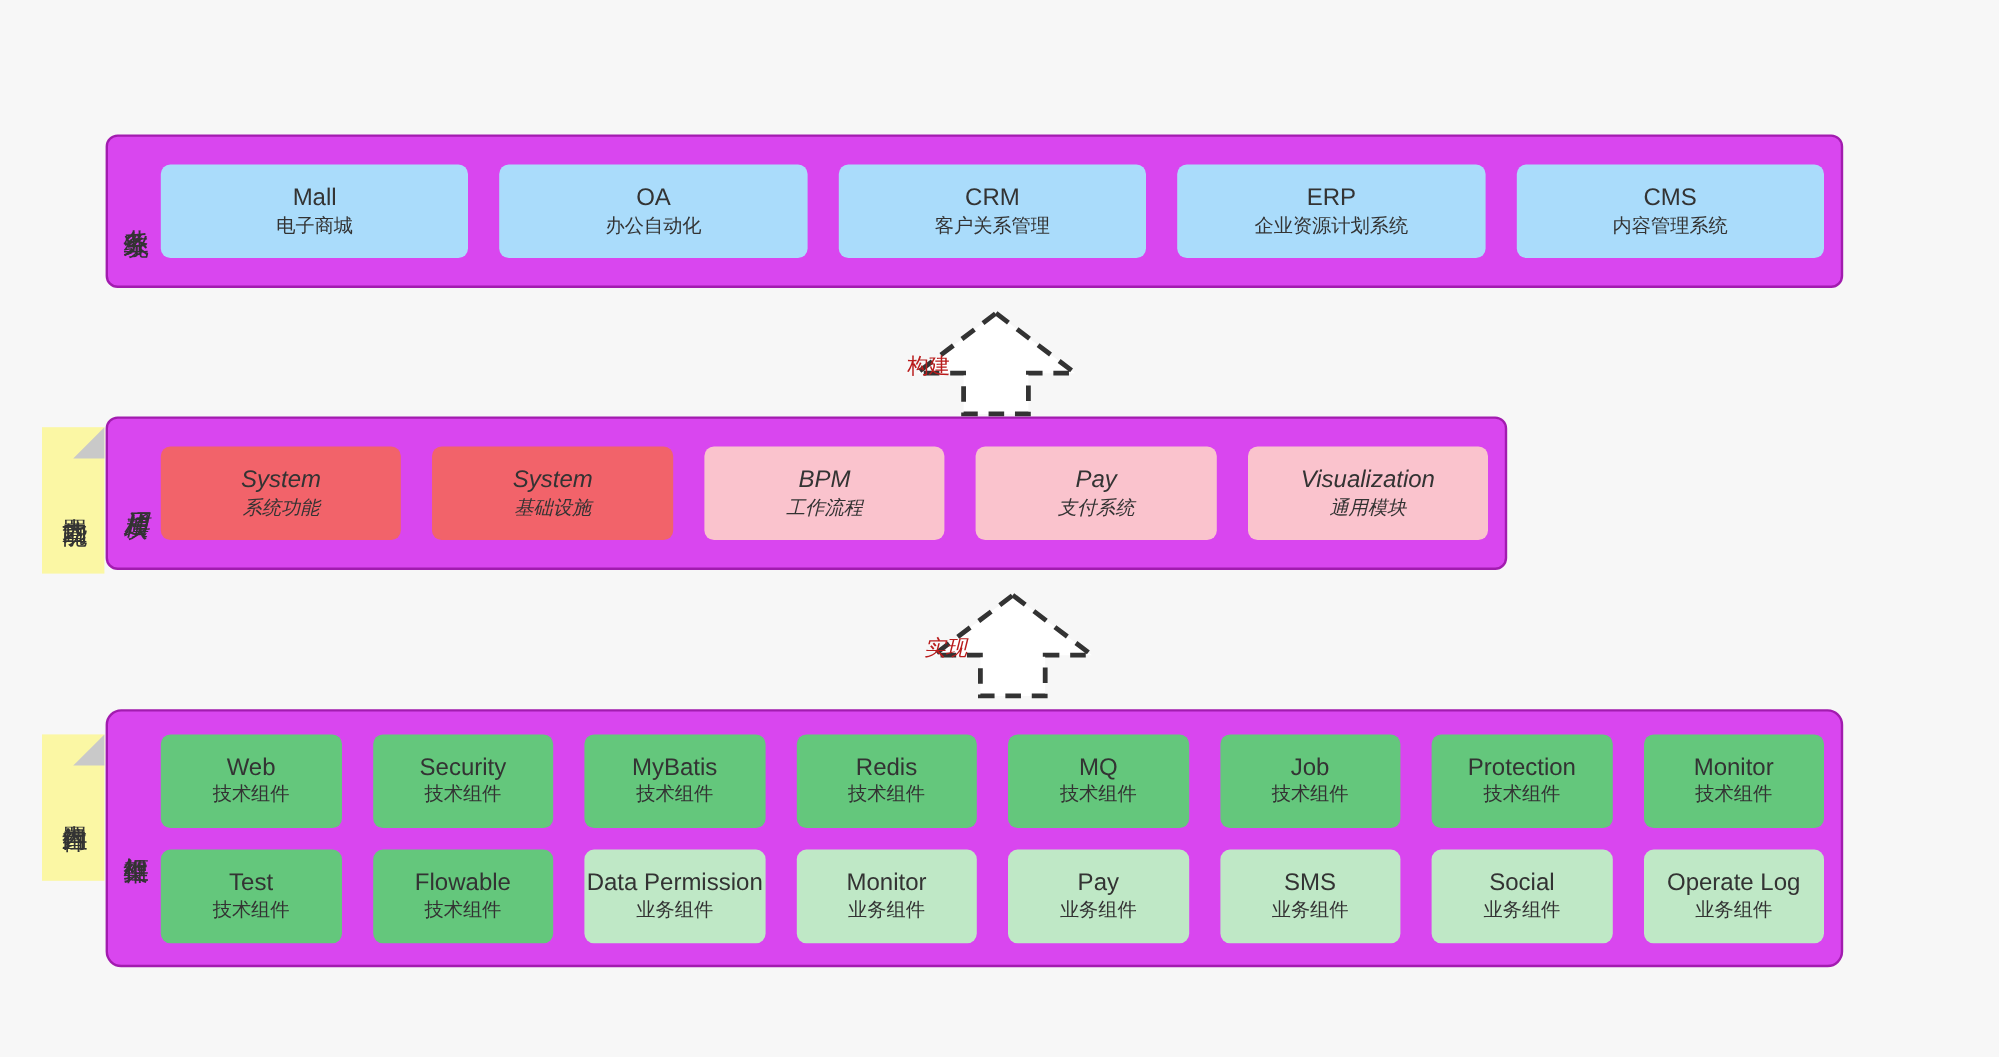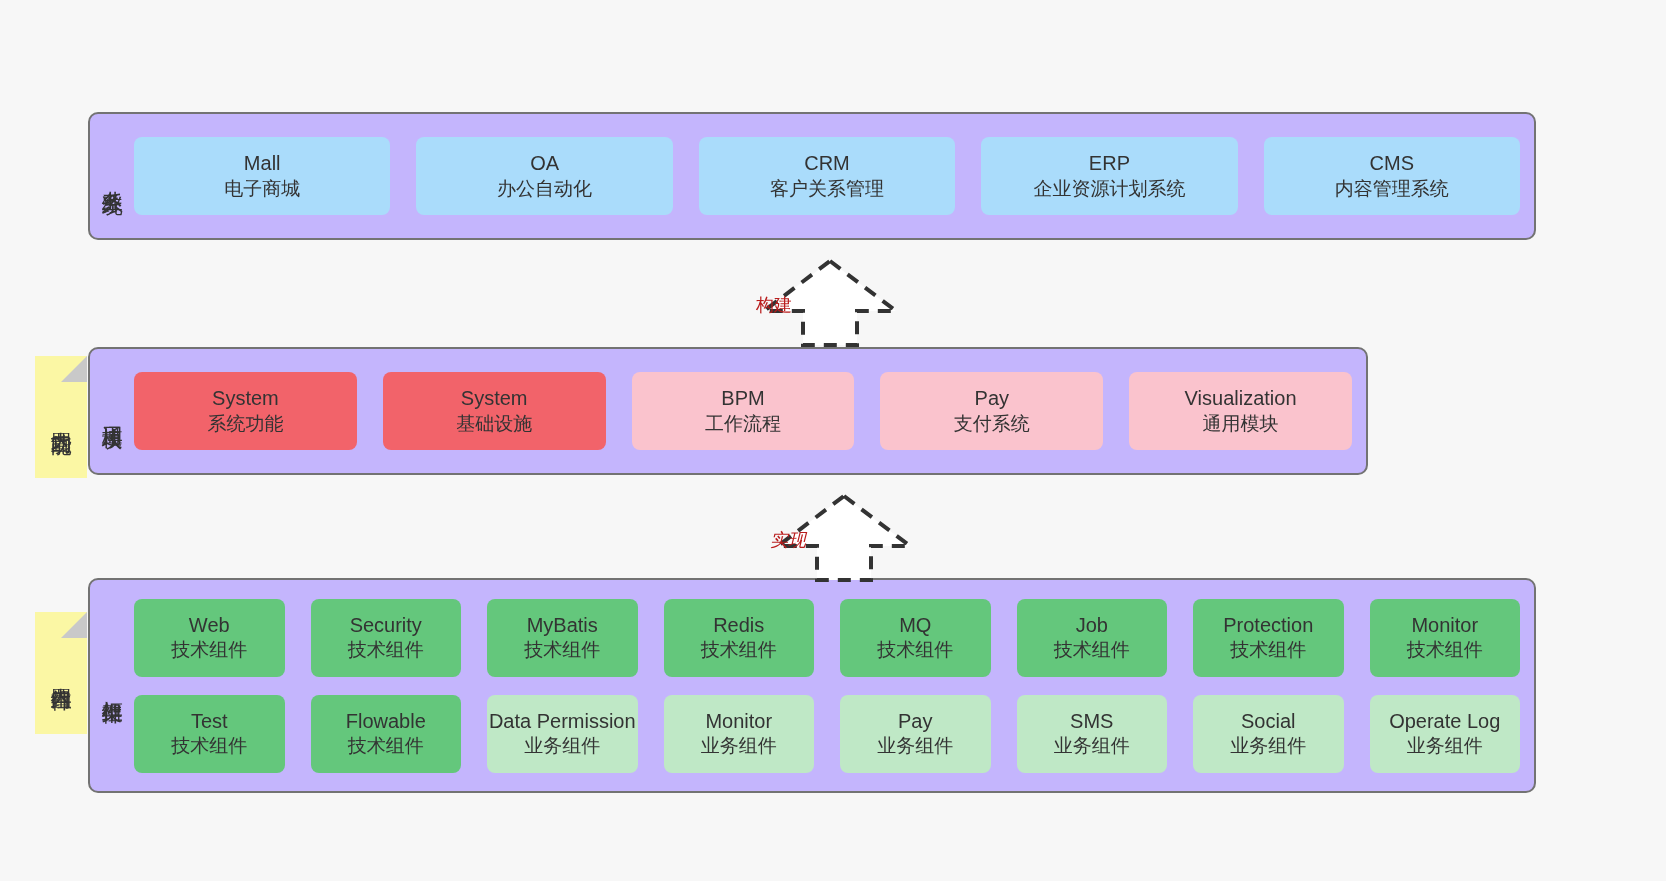--- a/index.html
+++ b/index.html
@@ -21,22 +21,22 @@
     position: absolute;
     left: 0; top: 0;
     width: 1666px;
     height: 881px;
   }
 
   
   .layer {
     position: absolute;
     box-sizing: border-box;
-    background: #c4b5fd;
-    border: 2px solid #737373;
+    background: #d946ef;
+    border: 2px solid #a21caf;
     border-radius: 10px;
     display: flex;
     flex-direction: row;
     align-items: stretch;
   }
   .layer-title {
     flex: 0 0 auto;
     width: 44px;
     display: flex;
     align-items: center;
@@ -75,21 +75,21 @@
     justify-content: center;
     text-align: center;
     line-height: 1.26;
     user-select: none;
   }
   .node .en {
     font-size: 20px;
     color: #333333;
   }
   .node .cn {
-    font-size: 19px;
+    font-size: 16px;
     color: #333333;
     text-align: center;
   }
   .node.h-tall { height: 78px; }
 
   .c-blue        { background: #aadcfb; }
   .c-red         { background: #f2636a; }
   .c-pink        { background: #fac3cd; }
   .c-green       { background: #64c77c; }
   .c-lightgreen  { background: #bfe8c6; }
@@ -173,21 +173,21 @@
     <svg width="148" height="92" viewBox="0 0 148 92">
       <path d="M 74 6 L 140 56 L 101 56 L 101 90 L 47 90 L 47 56 L 8 56 Z" fill="#ffffff" stroke="#333333" stroke-width="4" stroke-dasharray="13,9" stroke-linejoin="miter"></path>
     </svg>
     <div class="arrow-label" style="left:0; top:38px; width:148px;">构建</div>
   </div>
 
   <div class="note" id="note-common-module" style="left:35px; top:356px; width:52px; height:122px;">
     <span>内置功能</span>
   </div>
 
-  <div class="layer" id="layer-common-module" style="left:88px; top:347px; width:1280px; height:128px;">
+  <div class="layer" id="layer-common-module" style="left:88px; top:347px; width:1168px; height:128px;font-style:italic;">
     <div class="layer-title">通用模块</div>
     <div class="layer-body">
       <div class="row">
         <div class="node c-red h-tall">
           <span class="en">System</span>
           <span class="cn">系统功能</span>
         </div>
         <div class="node c-red h-tall">
           <span class="en">System</span>
           <span class="cn">基础设施</span>
@@ -212,21 +212,21 @@
     <svg width="148" height="92" viewBox="0 0 148 92">
       <path d="M 74 6 L 140 56 L 101 56 L 101 90 L 47 90 L 47 56 L 8 56 Z" fill="#ffffff" stroke="#333333" stroke-width="4" stroke-dasharray="13,9" stroke-linejoin="miter"></path>
     </svg>
     <div class="arrow-label" style="left:0; top:38px; width:148px;font-style:italic;">实现</div>
   </div>
 
   <div class="note" id="note-framework-component" style="left:35px; top:612px; width:52px; height:122px;">
     <span>内置组件</span>
   </div>
 
-  <div class="layer" id="layer-framework-component" style="left:88px; top:578px; width:1448px; height:215px;">
+  <div class="layer" id="layer-framework-component" style="left:88px; top:591px; width:1448px; height:215px;border-radius:13px;">
     <div class="layer-title">框架组件</div>
     <div class="layer-body">
 
       <div class="row">
         <div class="node c-green h-tall">
           <span class="en">Web</span>
           <span class="cn">技术组件</span>
         </div>
         <div class="node c-green h-tall">
           <span class="en">Security</span>

